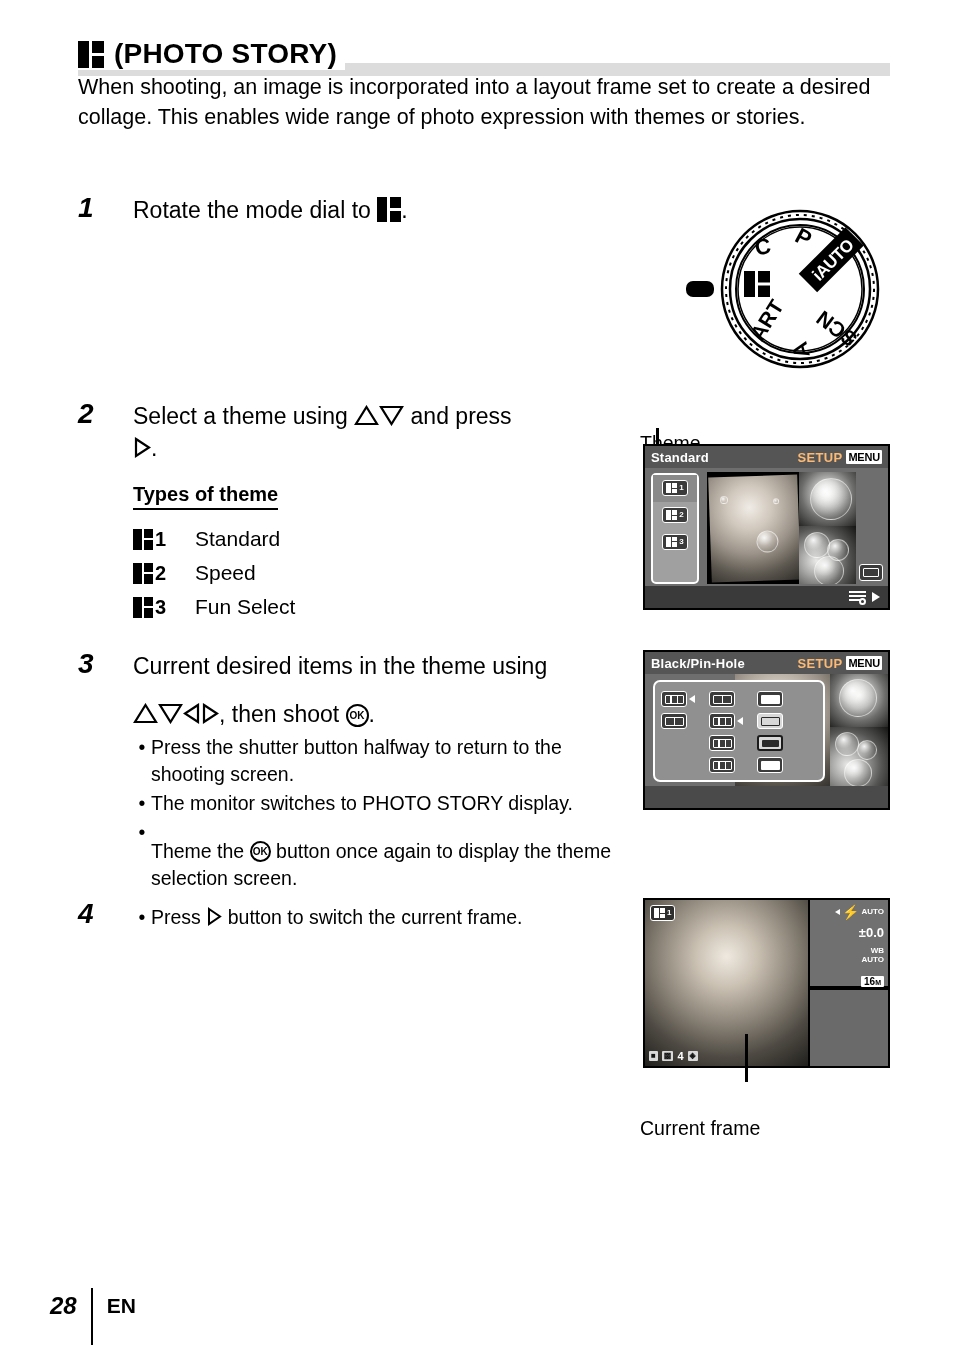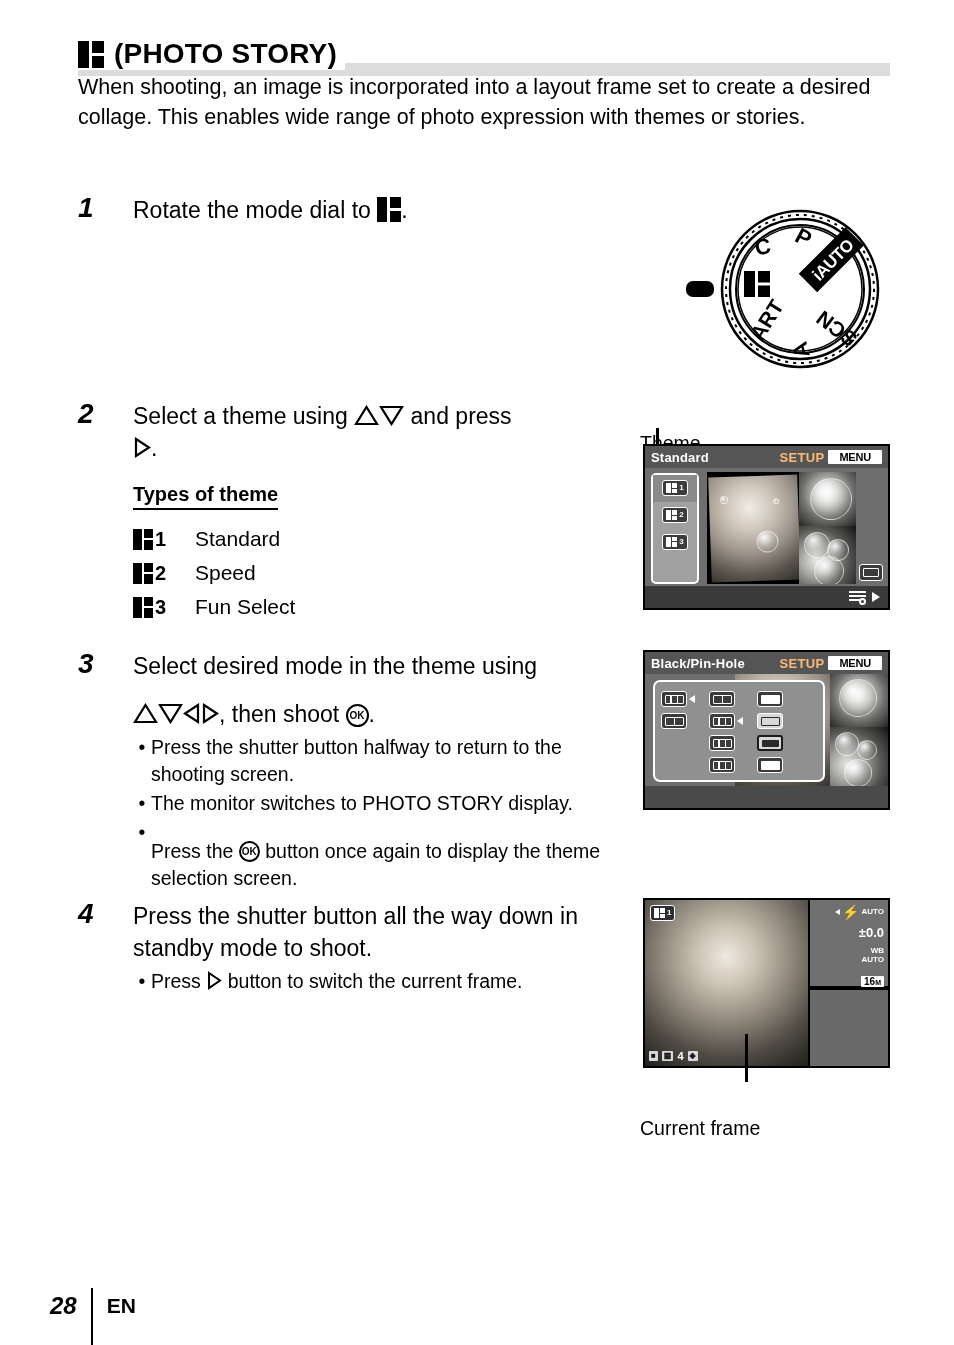--- a/index.html
+++ b/index.html
@@ -99,21 +99,21 @@
   .screen { position: absolute; border: 2px solid #000; background: #6e6e6e; overflow: hidden; }
   .scr-title {
     position: absolute; left: 0; top: 0; right: 0; height: 22px;
     background: #555; color: #fff; font-size: 13px; font-weight: bold;
     display: flex; align-items: center; padding: 0 6px; letter-spacing: .2px;
   }
   .scr-title .tl { flex: 1; }
   .setup-txt { font-size: 13px; font-weight: bold; color: #fdba74; letter-spacing: .3px; }
   .menu-box {
     background: #fff; color: #000; font-size: 11px; font-weight: bold;
-    padding: 1px 11px; margin-left: 4px; border-radius: 1px; letter-spacing: -.2px;
+    padding: 1px 2px; margin-left: 4px; border-radius: 1px; letter-spacing: -.2px;
   }
 
   
   .rail {
     position: absolute; left: 6px; top: 27px; width: 48px; bottom: 24px;
     background: #a0a0a0; border: 2px solid #fff; border-radius: 5px;
   }
   .rail-cell { height: 25%; display: flex; align-items: center; justify-content: center; }
   .rail-cell.sel { background: #8a8a8a; }
   .chip {
@@ -439,21 +439,21 @@
       <i class="d"></i>
     </span>
     <span class="arrw"></span>
   </div>
 </div>
 
 <div class="step" style="left:78px; top:648px; width:560px;">
   <div class="step-num">3</div>
   <div class="step-body">
     <div class="step-text">
-      <span>Select desired mode in the theme using</span>
+      <span>Current desired items in the theme using</span>
       <br>
       <span class="tri">
         <svg width="25" height="21">
             <polygon points="12.5,2 23,19 2,19" fill="none" stroke="#000" stroke-width="2.2"></polygon>
           </svg>
       </span><span class="tri">
         <svg width="25" height="21">
             <polygon points="2,2 23,2 12.5,19" fill="none" stroke="#000" stroke-width="2.2"></polygon>
           </svg>
       </span><span class="tri">
@@ -473,21 +473,21 @@
         <span class="dot">•</span>
         <span class="btxt">Press the shutter button halfway to return to the shooting screen.</span>
       </div>
       <div class="bullet">
         <span class="dot">•</span>
         <span class="btxt">The monitor switches to PHOTO STORY display.</span>
       </div>
       <div class="bullet">
         <span class="dot">•</span>
         <span class="btxt">
-          <span>Press the</span>
+          <span>Theme the</span>
           <span class="okbtn" style="width:21px;height:21px;vertical-align:-4px;"><span>OK</span></span>
           <span>button once again to display the theme selection screen.</span>
         </span>
       </div>
     </div>
   </div>
 </div>
 
 <div class="screen" style="left:643px; top:650px; width:247px; height:160px;">
   <div class="scr-title">
@@ -584,21 +584,20 @@
       </span>
     </div>
   </div>
 
   <div class="scr-foot" style="background:#4a4a4a;"></div>
 </div>
 
 <div class="step" style="left:78px; top:898px; width:560px;">
   <div class="step-num">4</div>
   <div class="step-body">
-    <div class="step-text">Press the shutter button all the way down in standby mode to shoot.</div>
     <div class="bullets">
       <div class="bullet">
         <span class="dot">•</span>
         <span class="btxt">
           <span>Press</span>
           <span class="tri">
             <svg width="16" height="19">
                 <polygon points="3,2 14,9.5 3,17" fill="none" stroke="#000" stroke-width="2"></polygon>
               </svg>
           </span>

